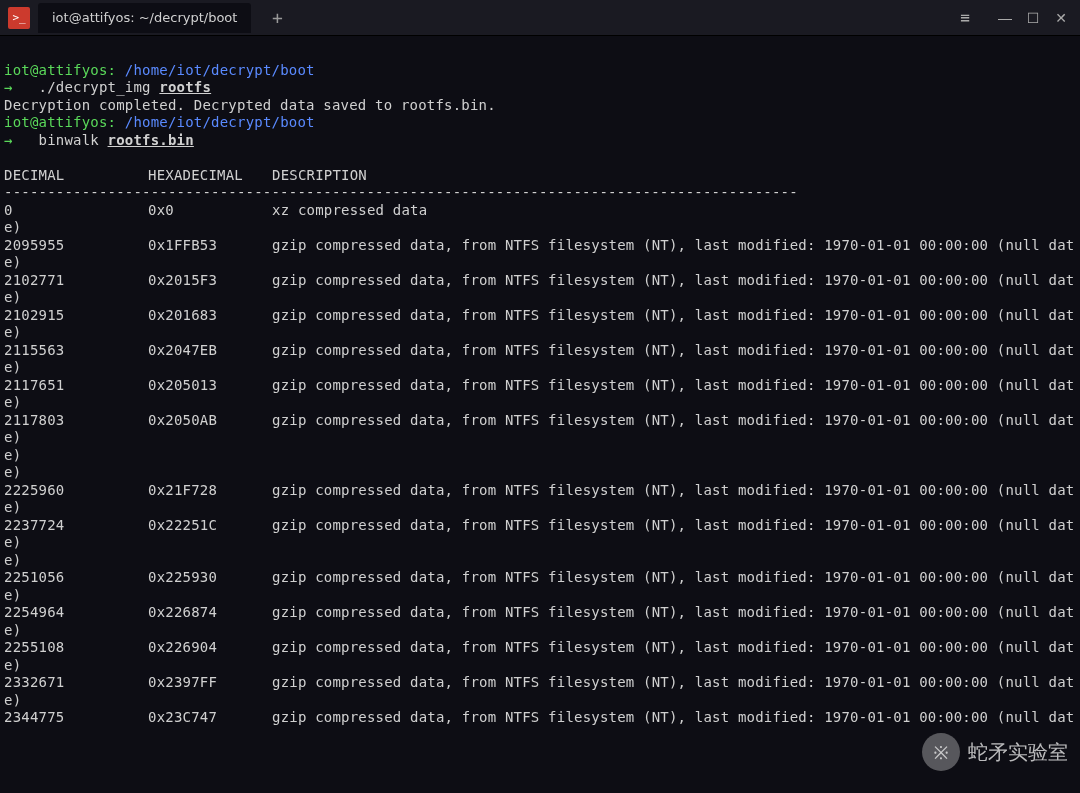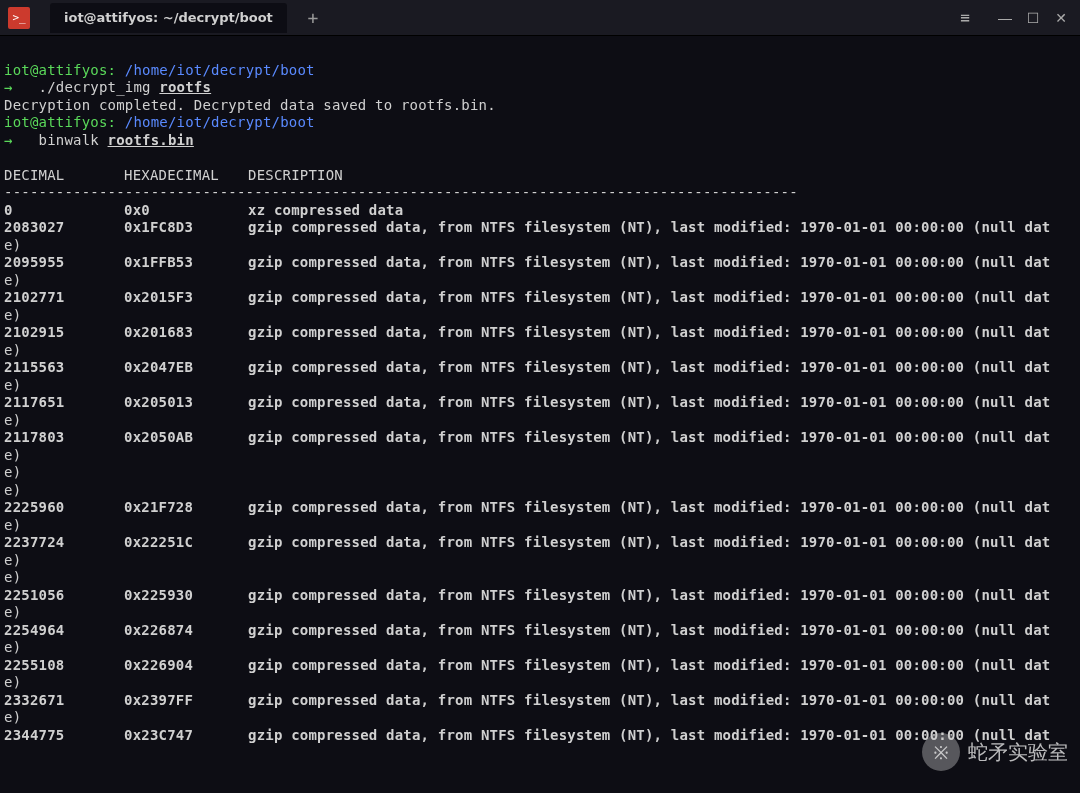--- a/index.html
+++ b/index.html
@@ -33,22 +33,21 @@
   .tab {
     height: 30px;
     background: #0d0d14;
     color: #d0d0d0;
     display: flex;
     align-items: center;
     padding: 0 14px;
     font-size: 13px;
     font-family: "DejaVu Sans", sans-serif;
     border-radius: 3px 3px 0 0;
-    margin-left: 12px;
-    font-weight: bold;
+    margin-left: 0;
   }
   .new-tab {
     width: 28px; height: 28px;
     display: flex; align-items: center; justify-content: center;
     color: #999; font-size: 18px;
     margin-left: 4px;
     cursor: pointer;
   }
   .titlebar-spacer { flex: 1; }
   .win-controls { display: flex; gap: 2px; }
@@ -71,22 +70,22 @@
     white-space: pre;
     line-height: 17.5px;
     letter-spacing: 0.2px;
   }
   .prompt-user { color: #5ad85a; }
   .prompt-path { color: #5a8aff; }
   .arrow { color: #5ad85a; }
   .underline { text-decoration: underline; font-weight: bold; }
   .header-row { color: #d0d0d0; }
   .dashes { color: #d0d0d0; }
-  .row { display: block; font-weight: bold; }
-  .col-dec { display: inline-block; width: 120px; }
+  .row { display: block; }
+  .col-dec { display: inline-block; width: 144px; }
   .col-hex { display: inline-block; width: 124px; }
   .col-desc { }
   .wrap-e { color: #d0d0d0; }
   .watermark {
     position: absolute;
     right: 12px;
     bottom: 22px;
     display: flex;
     align-items: center;
     gap: 8px;
@@ -121,21 +120,21 @@
 
 <div class="terminal">
 <span class="prompt-user">iot@attifyos:</span> <span class="prompt-path">/home/iot/decrypt/boot</span>
 <span class="arrow">→</span>   <span>./decrypt_img </span><span class="underline">rootfs</span>
 <span>Decryption completed. Decrypted data saved to rootfs.bin.</span>
 <span class="prompt-user">iot@attifyos:</span> <span class="prompt-path">/home/iot/decrypt/boot</span>
 <span class="arrow">→</span>   <span>binwalk </span><span class="underline">rootfs.bin</span>
 
 <span class="header-row"><span class="col-dec">DECIMAL</span><span class="col-hex">HEXADECIMAL</span><span class="col-desc">DESCRIPTION</span></span>
 <span class="dashes">--------------------------------------------------------------------------------------------</span>
-<span class="row"><span class="col-dec">0</span><span class="col-hex">0x0</span><span class="col-desc">xz compressed data</span></span><span class="row"><span class="col-dec">2083027</span><span class="col-hex">0x1FC8D3</span><span class="col-desc">gzip compressed data, from NTFS filesystem (NT), last modified: 1970-01-01 00:00:00 (null dat</span></span><span class="wrap-e">e)</span>
+<span class="row"><span class="col-dec">0</span><span class="col-hex">0x0</span><span class="col-desc">xz compressed data</span></span><span class="wrap-e">e)</span>
 <span class="row"><span class="col-dec">2095955</span><span class="col-hex">0x1FFB53</span><span class="col-desc">gzip compressed data, from NTFS filesystem (NT), last modified: 1970-01-01 00:00:00 (null dat</span></span><span class="wrap-e">e)</span>
 <span class="row"><span class="col-dec">2102771</span><span class="col-hex">0x2015F3</span><span class="col-desc">gzip compressed data, from NTFS filesystem (NT), last modified: 1970-01-01 00:00:00 (null dat</span></span><span class="wrap-e">e)</span>
 <span class="row"><span class="col-dec">2102915</span><span class="col-hex">0x201683</span><span class="col-desc">gzip compressed data, from NTFS filesystem (NT), last modified: 1970-01-01 00:00:00 (null dat</span></span><span class="wrap-e">e)</span>
 <span class="row"><span class="col-dec">2115563</span><span class="col-hex">0x2047EB</span><span class="col-desc">gzip compressed data, from NTFS filesystem (NT), last modified: 1970-01-01 00:00:00 (null dat</span></span><span class="wrap-e">e)</span>
 <span class="row"><span class="col-dec">2117651</span><span class="col-hex">0x205013</span><span class="col-desc">gzip compressed data, from NTFS filesystem (NT), last modified: 1970-01-01 00:00:00 (null dat</span></span><span class="wrap-e">e)</span>
 <span class="row"><span class="col-dec">2117803</span><span class="col-hex">0x2050AB</span><span class="col-desc">gzip compressed data, from NTFS filesystem (NT), last modified: 1970-01-01 00:00:00 (null dat</span></span><span class="wrap-e">e)</span>
 <span class="wrap-e">e)</span>
 <span class="wrap-e">e)</span>
 <span class="row"><span class="col-dec">2225960</span><span class="col-hex">0x21F728</span><span class="col-desc">gzip compressed data, from NTFS filesystem (NT), last modified: 1970-01-01 00:00:00 (null dat</span></span><span class="wrap-e">e)</span>
 <span class="row"><span class="col-dec">2237724</span><span class="col-hex">0x22251C</span><span class="col-desc">gzip compressed data, from NTFS filesystem (NT), last modified: 1970-01-01 00:00:00 (null dat</span></span><span class="wrap-e">e)</span>

